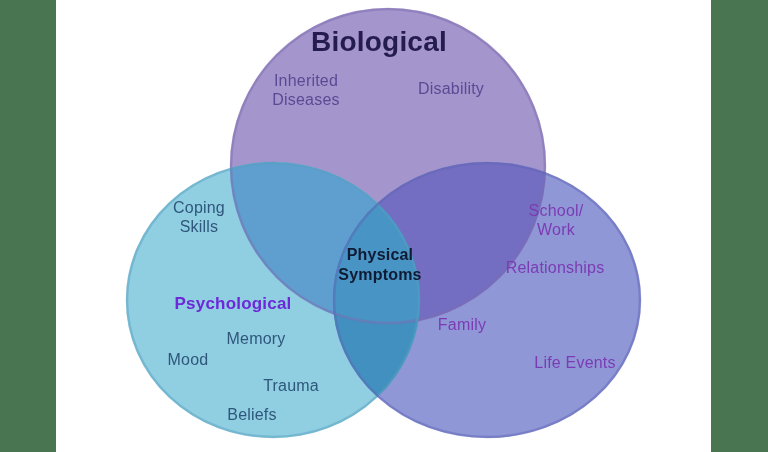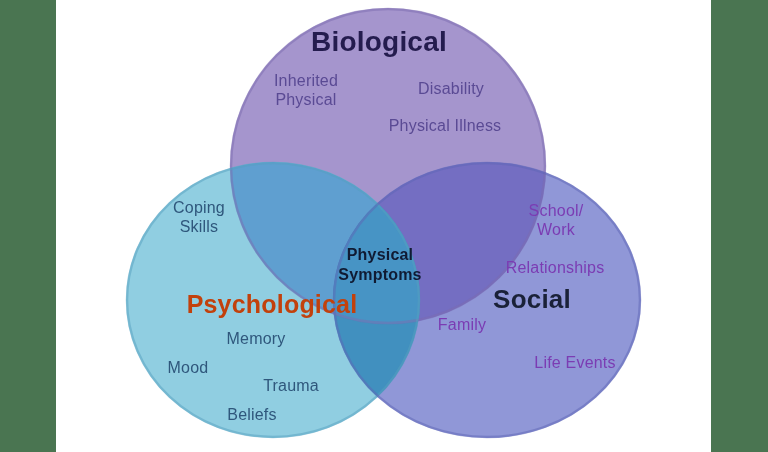--- a/index.html
+++ b/index.html
@@ -26,21 +26,21 @@
     transform: translate(-50%, -50%);
     text-align: center;
     white-space: pre-line;
     line-height: 1.2;
     letter-spacing: 0.2px;
   }
   .item-bio { color: #5a4a94; font-size: 16px; }
   .item-psy { color: #2f577c; font-size: 16px; }
   .item-soc { color: #7b3cb3; font-size: 16px; }
   .title-bio { color: #241c4e; font-size: 28px; font-weight: 700; }
-  .title-psy { color: #c2410c; font-size: 25px; font-weight: 700; margin-left: 39px; }
+  .title-psy { color: #6d28d9; font-size: 17px; font-weight: 700; }
   .title-soc { color: #1a2138; font-size: 26px; font-weight: 700; }
   .center-lbl { color: #101b33; font-size: 16px; font-weight: 700; line-height: 1.25; }
 </style>
 </head>
 <body>
 
 <div class="stage">
 
   <div class="side-strip left"></div>
   <div class="side-strip right"></div>
@@ -75,33 +75,31 @@
       </g>
     </g>
 
     <ellipse cx="388" cy="166" rx="157" ry="157" fill="none" stroke-width="2.5" stroke-opacity="0.5" stroke="#7c6bb0"></ellipse>
     <ellipse cx="273" cy="300" rx="146" ry="137" fill="none" stroke-width="2.5" stroke-opacity="0.5" stroke="#55a0c0"></ellipse>
     <ellipse cx="487" cy="300" rx="153" ry="137" fill="none" stroke-width="2.5" stroke-opacity="0.5" stroke="#5d65b5"></ellipse>
   </svg>
 
   <div class="lbl title-bio" style="left:379px; top:42px;">Biological</div>
   <div class="lbl item-bio" style="left:306px; top:90px;">Inherited
-Physical</div>
+Diseases</div>
   <div class="lbl item-bio" style="left:451px; top:89px;text-align:center;">Disability</div>
-  <div class="lbl item-bio" style="left:445px; top:126px;">Physical Illness</div>
 
   <div class="lbl title-psy" style="left:233px; top:304px;">Psychological</div>
   <div class="lbl item-psy" style="left:199px; top:217px;">Coping
 Skills</div>
   <div class="lbl item-psy" style="left:256px; top:339px;">Memory</div>
-  <div class="lbl item-psy" style="left:188px; top:368px;">Mood</div>
+  <div class="lbl item-psy" style="left:188px; top:360px;">Mood</div>
   <div class="lbl item-psy" style="left:291px; top:386px;">Trauma</div>
   <div class="lbl item-psy" style="left:252px; top:415px;">Beliefs</div>
 
-  <div class="lbl title-soc" style="left:532px; top:300px;">Social</div>
   <div class="lbl item-soc" style="left:555px; top:268px;">Relationships</div>
   <div class="lbl item-soc" style="left:556px; top:220px;">School/
 Work</div>
   <div class="lbl item-soc" style="left:462px; top:325px;text-align:center;">Family</div>
   <div class="lbl item-soc" style="left:575px; top:363px;">Life Events</div>
 
   <div class="lbl center-lbl" style="left:380px; top:265px;">Physical
 Symptoms</div>
 
 </div>

